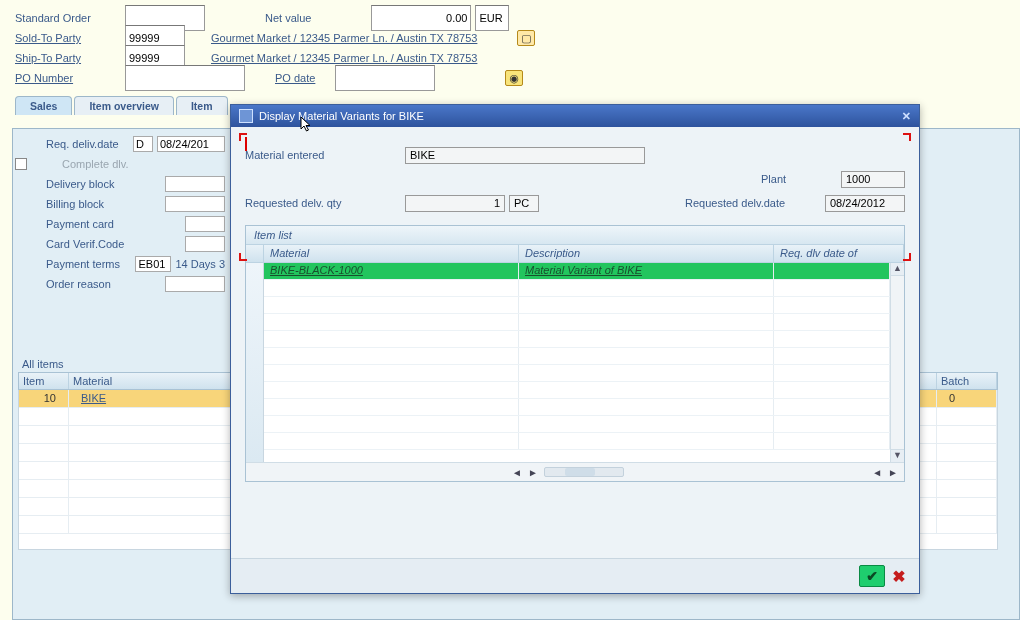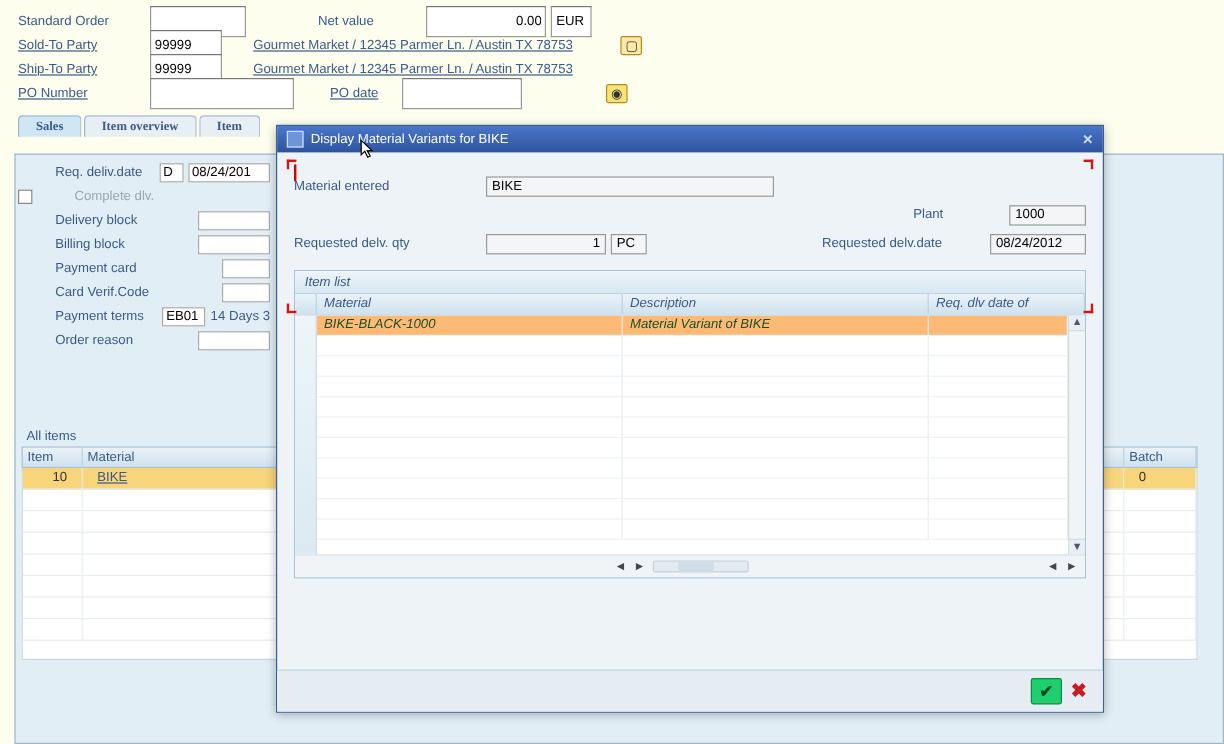--- a/index.html
+++ b/index.html
@@ -46,21 +46,20 @@
     background: #ffe9a8;
     display:inline-flex; align-items:center; justify-content:center;
     margin-left: 10px;
     border-radius:2px;
   }
   
   .tabstrip {
     margin: 4px 4px 0 15px;
     display: flex;
     position: relative;
-    font-family: Liberation Serif, serif;
   }
   .tab {
     padding: 3px 14px;
     background: #e7eff5;
     border: 1px solid #9db7c9;
     border-bottom: none;
     margin-right: 2px;
     border-radius: 4px 4px 0 0;
     color:#3a5a8a;
     font-weight:bold;
@@ -167,21 +166,21 @@
   }
   .dlg-grid-head {
     background: linear-gradient(#e9f2f8,#cfe2ee);
     display:flex; height:18px;
     border-bottom:1px solid #bcd3e2;
   }
   .dlg-gcol { border-right:1px solid #bcd3e2; padding:2px 6px; color:#3a5a8a; font-style:italic;}
   .dlg-gcol.m{width:255px;} .dlg-gcol.d{width:255px;} .dlg-gcol.r{flex:1;}
   .dlg-grid-body { height:200px; overflow:hidden; position:relative; border-bottom:1px solid #d0dde6;}
   .dlg-grow { display:flex; height:17px; border-bottom:1px solid #ecf2f6;}
-  .dlg-grow.sel { background:#fdba74; color:#184f2d;}
+  .dlg-grow.sel { background:#22c55e; color:#184f2d;text-decoration:underline;}
   .dlg-gcell { border-right:1px solid #e6edf2; padding:1px 6px; font-style:italic;}
   .dlg-gcell.m{width:255px;} .dlg-gcell.d{width:255px;} .dlg-gcell.r{flex:1;}
   .dlg-gutter { width:18px; background:linear-gradient(#eef5fa,#dbe9f2); border-right:1px solid #c8d6e0; height:100%; position:absolute; left:0; top:0;}
   .dlg-grid-body .rows{ margin-left:18px;}
   .dlg-vscroll{ position:absolute; right:0; top:0; width:14px; height:100%; background:#f0f4f7; border-left:1px solid #d0dde6;}
   .dlg-vscroll .arrow{height:13px; text-align:center; font-size:9px; color:#556; background:#e7eef4; border-bottom:1px solid #d0dde6;}
   .dlg-vscroll .arrow.bot{position:absolute;bottom:0;left:0;right:0;border-top:1px solid #d0dde6;border-bottom:none;}
   .dlg-hscroll{
     display:flex; justify-content:space-between; align-items:center;
     height:18px; background:#f0f4f7;
@@ -210,21 +209,21 @@
   }
 </style>
 </head>
 <body>
 
 <div class="hdr-form">
   <div class="hdr-row">
     <span class="hdr-label">Standard Order</span>
     <input class="hdr-input" style="width: 80px;" value="">
     <span style="width:60px"></span>
-    <span class="hdr-label" style="width:auto;margin-right:44px">Net value</span>
+    <span class="hdr-label" style="width:auto;margin-right:60px">Net value</span>
     <input class="hdr-input" style="width: 100px; text-align: right;" readonly="" value="0.00">
     <input class="hdr-input" style="width: 34px; margin-left: 4px;" readonly="" value="EUR">
   </div>
   <div class="hdr-row">
     <span class="hdr-label link">Sold-To Party</span>
     <input class="hdr-input" style="width: 60px;" value="99999">
     <span class="hdr-val-link">Gourmet Market / 12345 Parmer Ln. / Austin TX 78753</span>
     <span style="flex:0 0 30px"></span>
     <span class="hdr-icon-btn">▢</span>
   </div>

